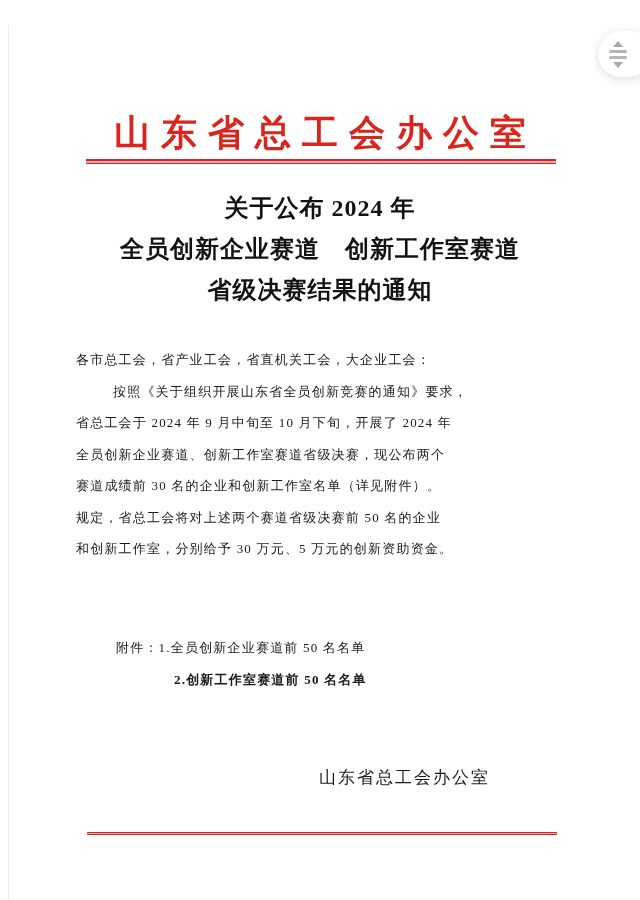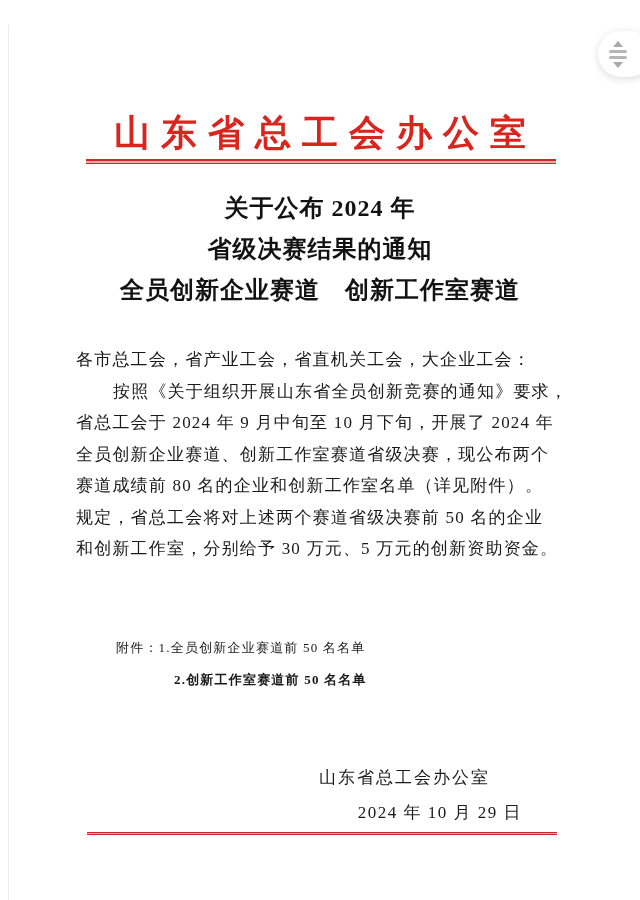--- a/index.html
+++ b/index.html
@@ -104,21 +104,21 @@
     letter-spacing: 1px;
   }
   .doc-title .t-line { white-space: nowrap; font-family: Liberation Serif, serif; }
 
   
   .body-text {
     position: absolute;
     top: 319px; left: 76px;
     width: 490px;
     color: #1a1a1a;
-    font-size: 17px;
+    font-size: 13px;
     line-height: 31.5px;
     letter-spacing: 1.2px;
   }
   .body-text .line { white-space: nowrap; }
   .body-text .indent { padding-left: 37px; }
 
   
   .attachments {
     position: absolute;
     top: 607px; left: 76px;
@@ -175,39 +175,38 @@
     <div class="grip-bar"></div>
     <div class="tri-down"></div>
   </div>
 
   <div class="org-header">山东省总工会办公室</div>
 
   <div class="double-rule"></div>
 
   <div class="doc-title">
     <div class="t-line">关于公布 2024 年</div>
+    <div class="t-line">全员创新企业赛道　创新工作室赛道</div>
     <div class="t-line">省级决赛结果的通知</div>
-    <div class="t-line">全员创新企业赛道　创新工作室赛道</div>
   </div>
 
   <div class="body-text">
     <div class="line">各市总工会，省产业工会，省直机关工会，大企业工会：</div>
     <div class="line indent">按照《关于组织开展山东省全员创新竞赛的通知》要求，</div>
     <div class="line">省总工会于 2024 年 9 月中旬至 10 月下旬，开展了 2024 年</div>
     <div class="line">全员创新企业赛道、创新工作室赛道省级决赛，现公布两个</div>
-    <div class="line">赛道成绩前 80 名的企业和创新工作室名单（详见附件）。</div>
+    <div class="line">赛道成绩前 30 名的企业和创新工作室名单（详见附件）。</div>
     <div class="line">规定，省总工会将对上述两个赛道省级决赛前 50 名的企业</div>
     <div class="line">和创新工作室，分别给予 30 万元、5 万元的创新资助资金。</div>
   </div>
 
   <div class="attachments">
     <div class="att-1">附件：1.全员创新企业赛道前 50 名名单</div>
     <div class="att-2">2.创新工作室赛道前 50 名名单</div>
   </div>
 
   <div class="sig-org">山东省总工会办公室</div>
-  <div class="sig-date">2024 年 10 月 29 日</div>
 
   <div class="bottom-rule"></div>
 
   <div class="bottom-strip"></div>
 
 </div>
 
 </body></html>

